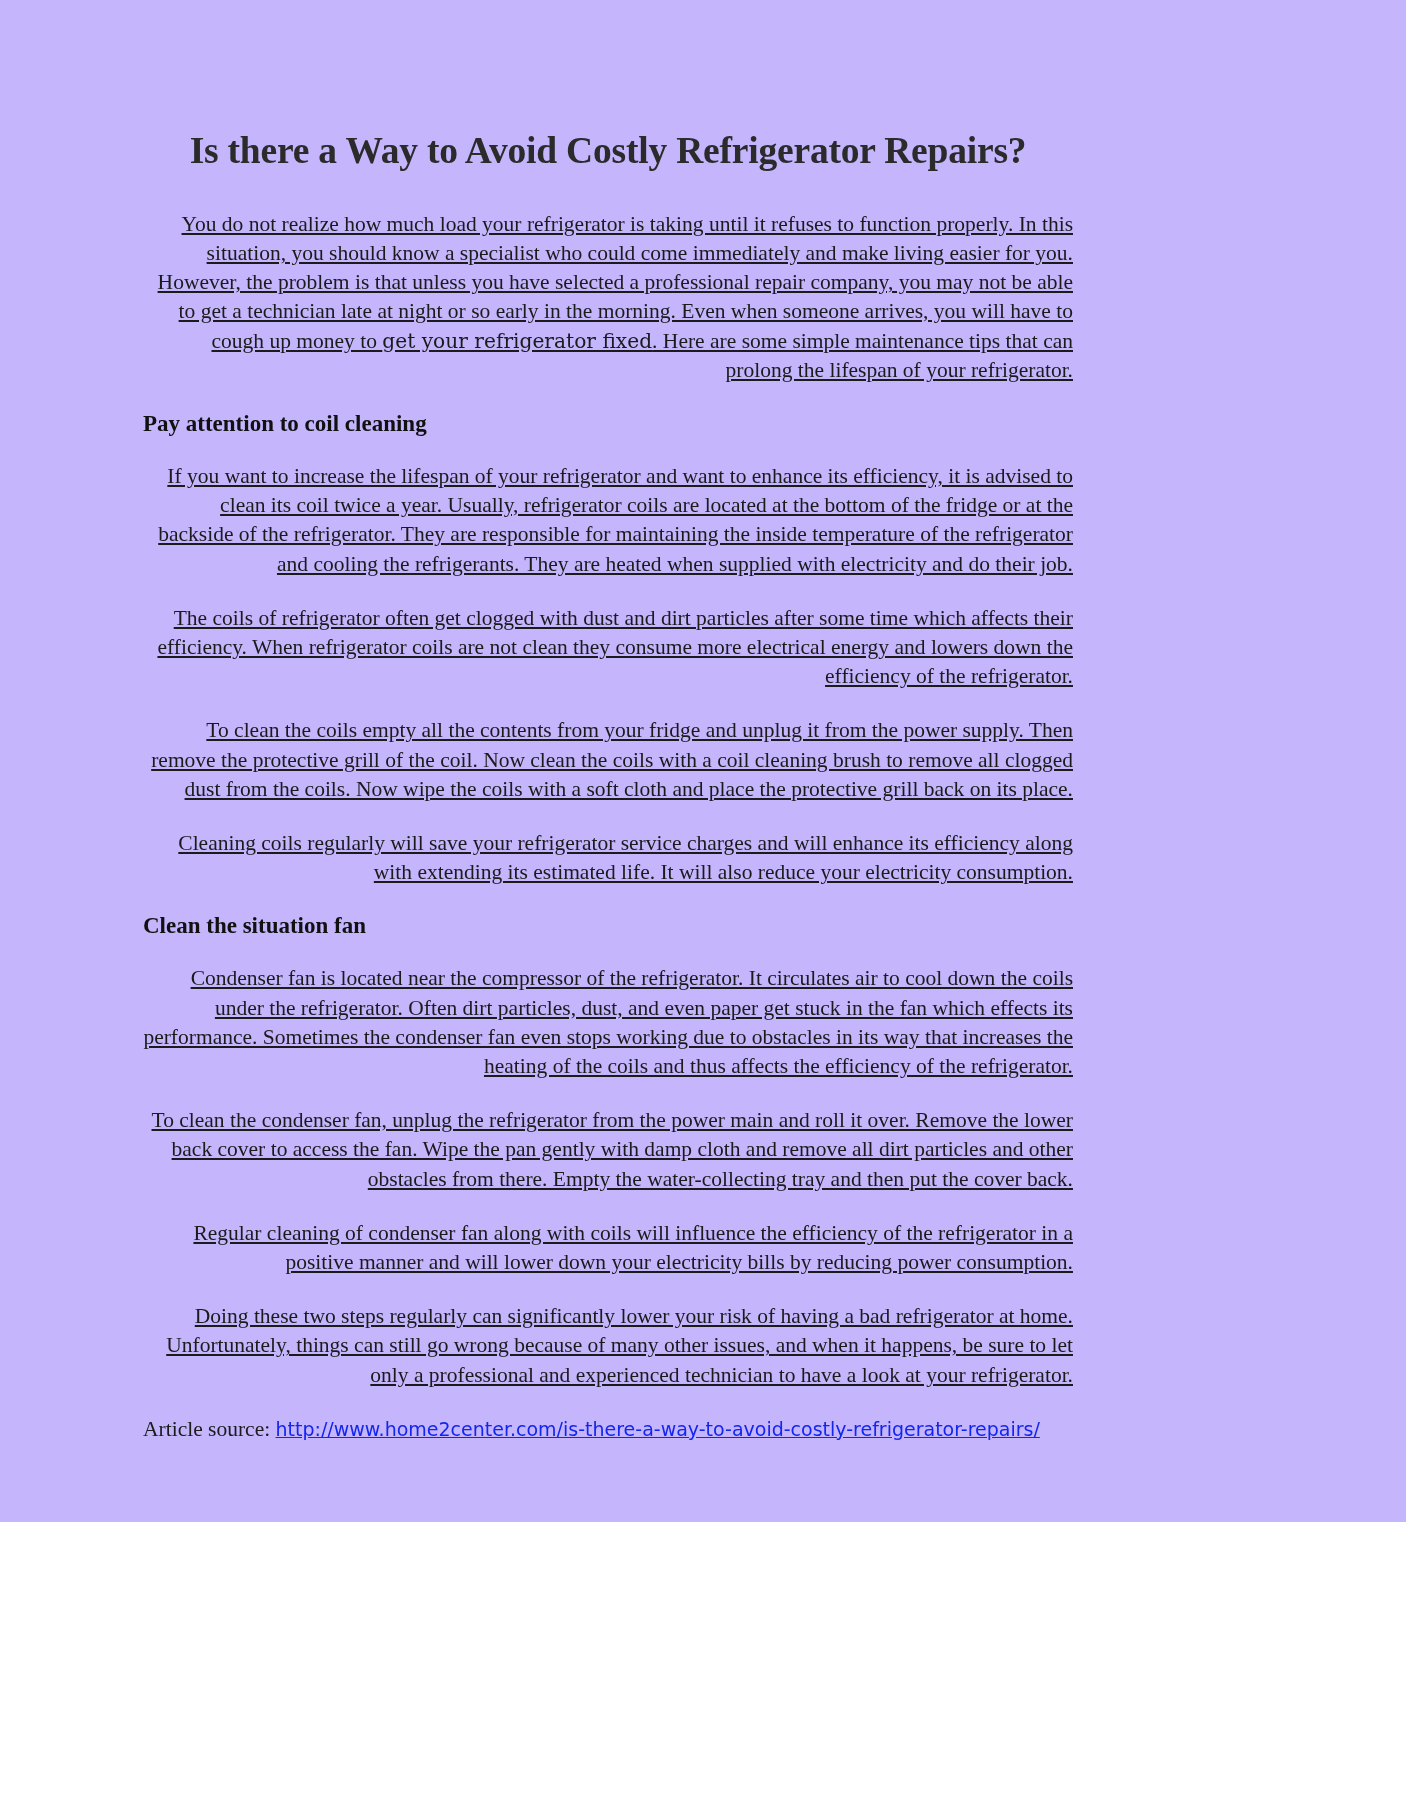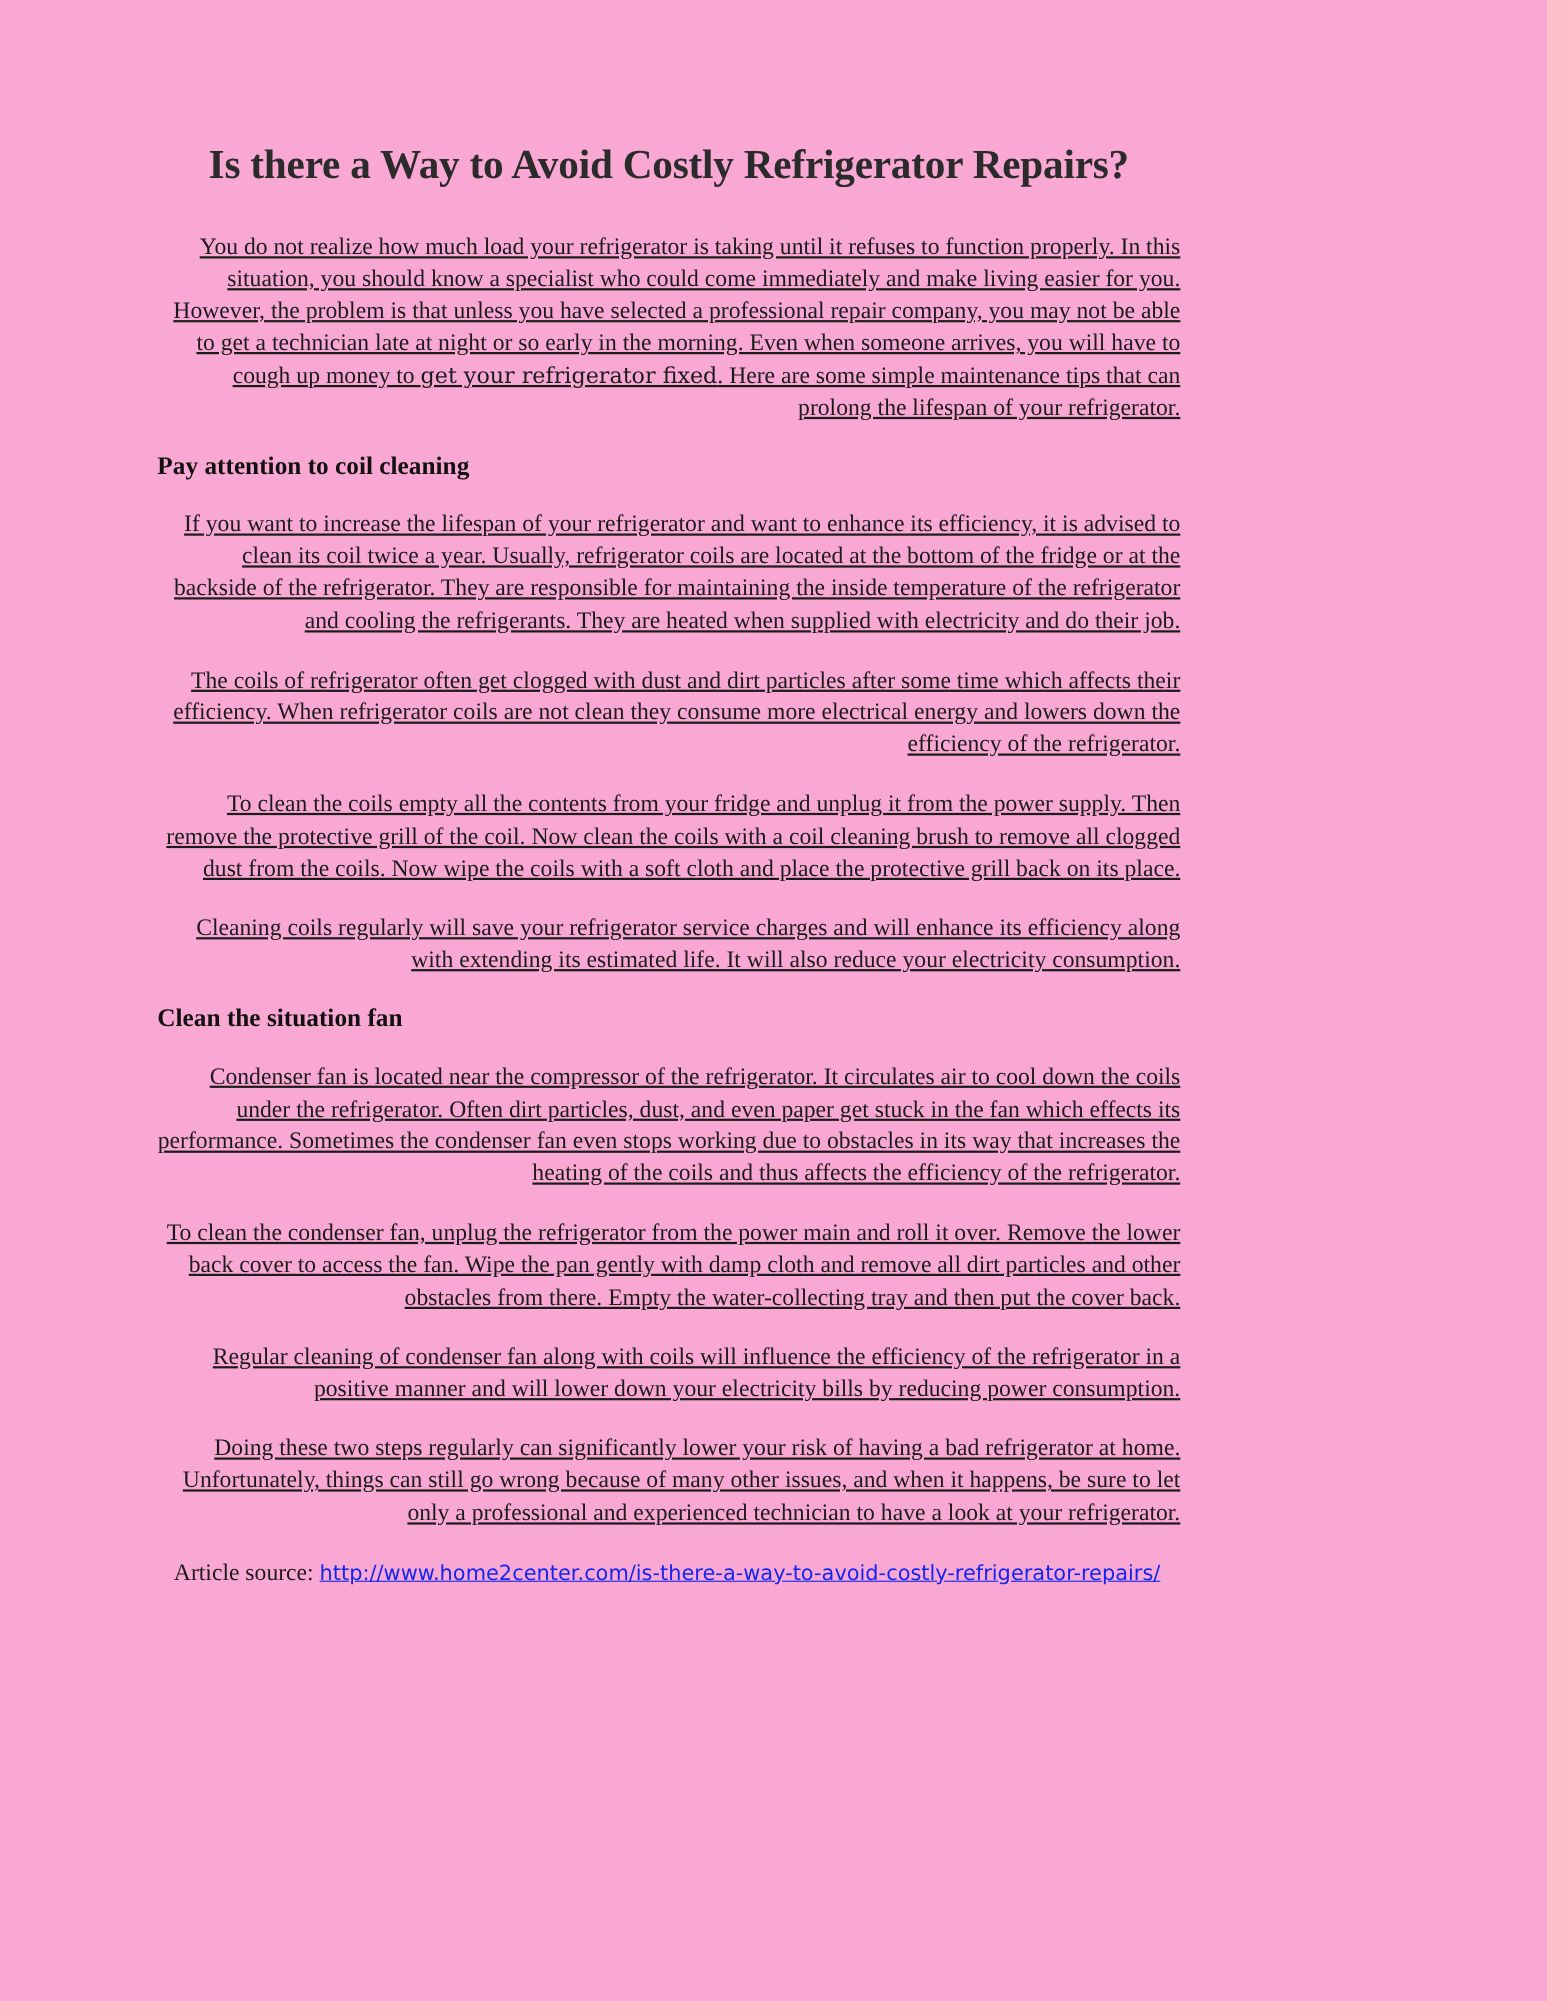--- a/index.html
+++ b/index.html
@@ -11,22 +11,22 @@
   body {
     width: 1406px;
     height: 1819px;
     font-family: "Liberation Serif", "DejaVu Serif", serif;
     color: #1d1d1d;
     -webkit-font-smoothing: antialiased;
   }
   .page {
     position: relative;
     width: 1406px;
-    height: 1819px;
-    background: #f9a8d4;
+    height: 1522px;
+    background: #c4b5fd;
     box-sizing: border-box;
     padding: 0;
     overflow: hidden;
   }
   .content {
     position: absolute;
     left: 143px;
     top: 128px;
     width: 930px;
   }
@@ -59,21 +59,21 @@
     margin: 0 0 24px 0;
   }
   .alt-font {
     font-family: "DejaVu Serif", "Liberation Serif", serif;
     font-size: 20.2px;
   }
   .source-line {
     font-size: 21.5px;
     line-height: 29.2px;
     color: #1b1b1b;
-    margin: 15px;
+    margin: 0;
   }
   .source-link {
     color: #1226ef;
     text-decoration: underline;
     font-family: "DejaVu Sans", "Liberation Sans", sans-serif;
     font-size: 19px;
     word-break: break-all;
   }
 </style>
 </head>

